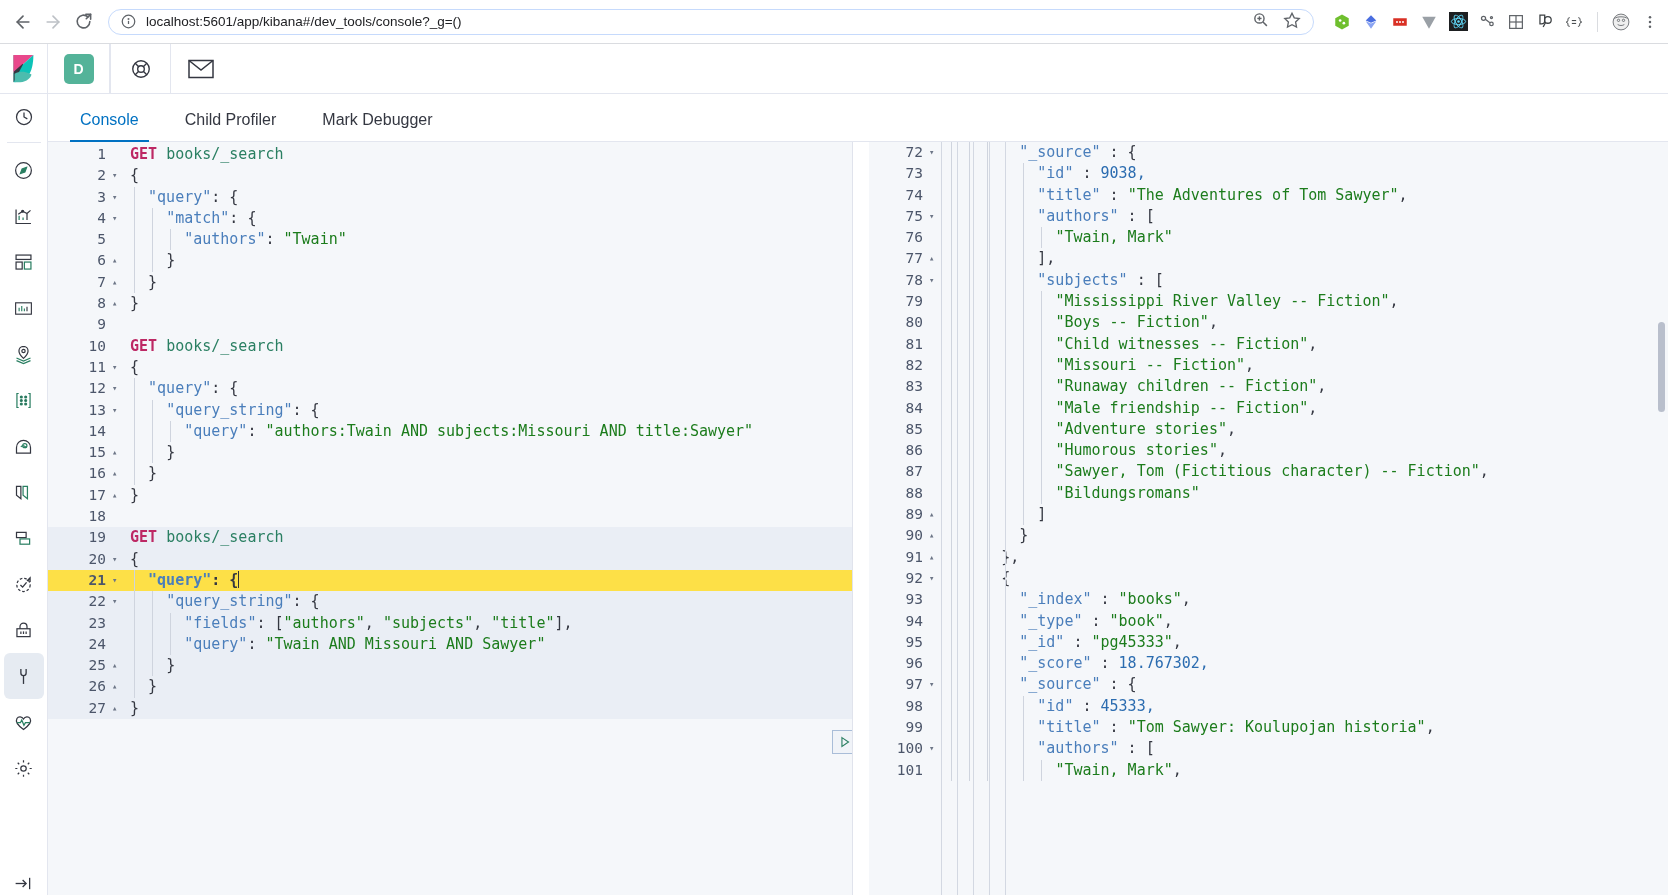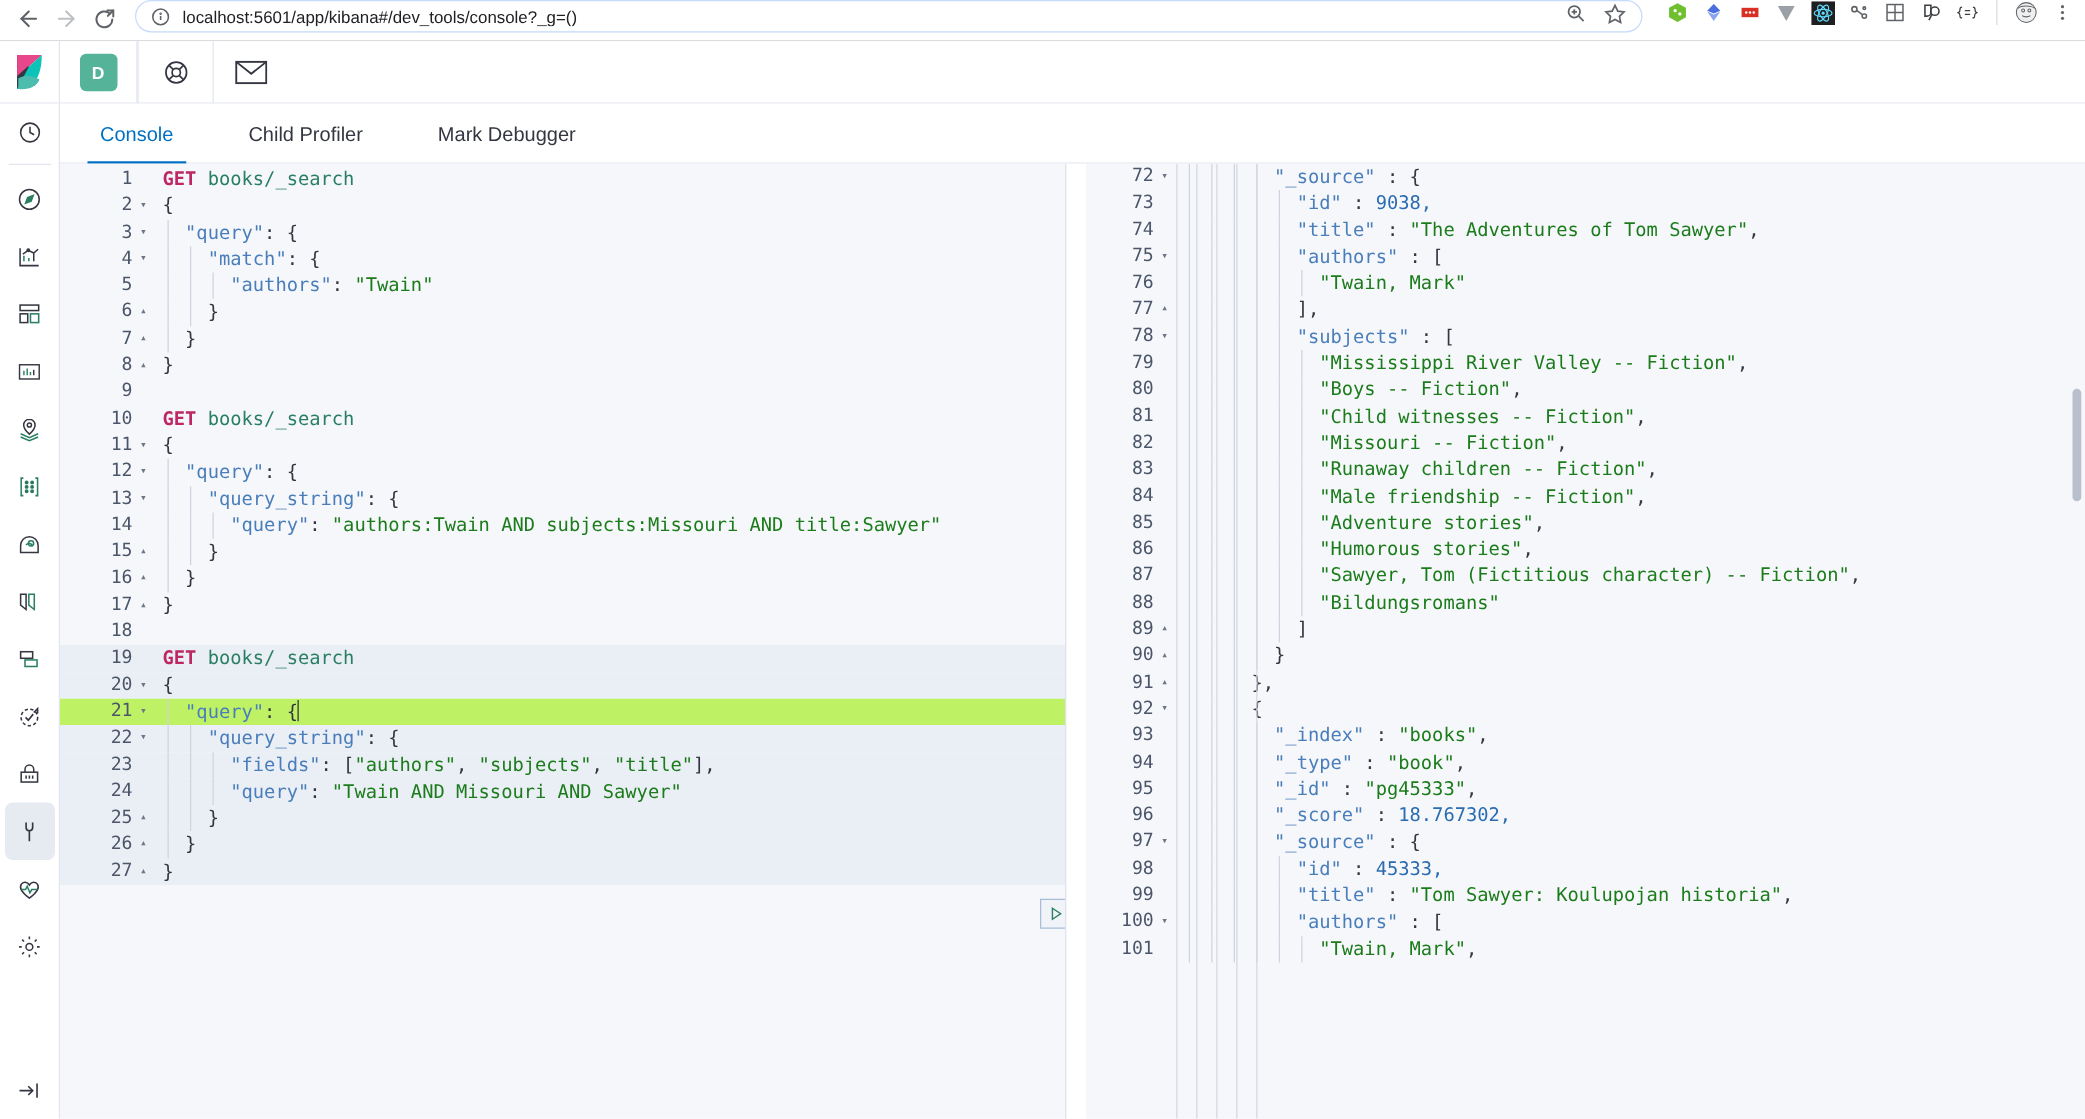--- a/index.html
+++ b/index.html
@@ -5,23 +5,23 @@
   * { box-sizing: border-box; margin: 0; padding: 0; }
   html, body {
     width: 1668px; height: 895px;
     font-family: "Liberation Sans", sans-serif;
     background: #fff;
     overflow: hidden;
   }
 
   
   .browser-bar {
-    height: 33px;
+    height: 44px;
     display: flex;
-    align-items: flex-start;
+    align-items: center;
     background: #ffffff;
     padding: 0 8px;
     border-bottom: 1px solid #dadce0;
   }
   .nav-btn {
     width: 30px; height: 30px;
     display: flex; align-items: center; justify-content: center;
     color: #5f6368;
     flex: 0 0 auto;
   }
@@ -130,21 +130,21 @@
   
   .main-col { flex: 1 1 auto; display: flex; flex-direction: column; min-width: 0; background: #fff; }
 
   .tabbar {
     height: 48px;
     display: flex;
     align-items: flex-end;
     padding-left: 22px;
     background: #fff;
     border-bottom: 1px solid #e3e6ef;
-    gap: 40px;
+    gap: 26px;
   }
   .tab {
     font-size: 16px;
     color: #343741;
     padding: 0 10px 12px;
     position: relative;
   }
   .tab.active { color: #0071c2; }
   .tab.active::after {
     content: ""; position: absolute;
@@ -186,21 +186,21 @@
     font-size: 15px;
     line-height: 21.3px;
     white-space: pre;
   }
   .line {
     display: flex;
     height: 21.3px;
     align-items: flex-start;
     position: relative;
   }
-  .line.hl { background: #bef264; }
+  .line.hl { background: #fde047; font-weight: bold; }
   .line.req-hl { background: #eaeef5; }
   .gutter {
     flex: 0 0 62px;
     text-align: right;
     padding-right: 4px;
     color: #4c566a;
     user-select: none;
     font-size: 14.5px;
   }
   .gutter-out { flex: 0 0 58px; }

